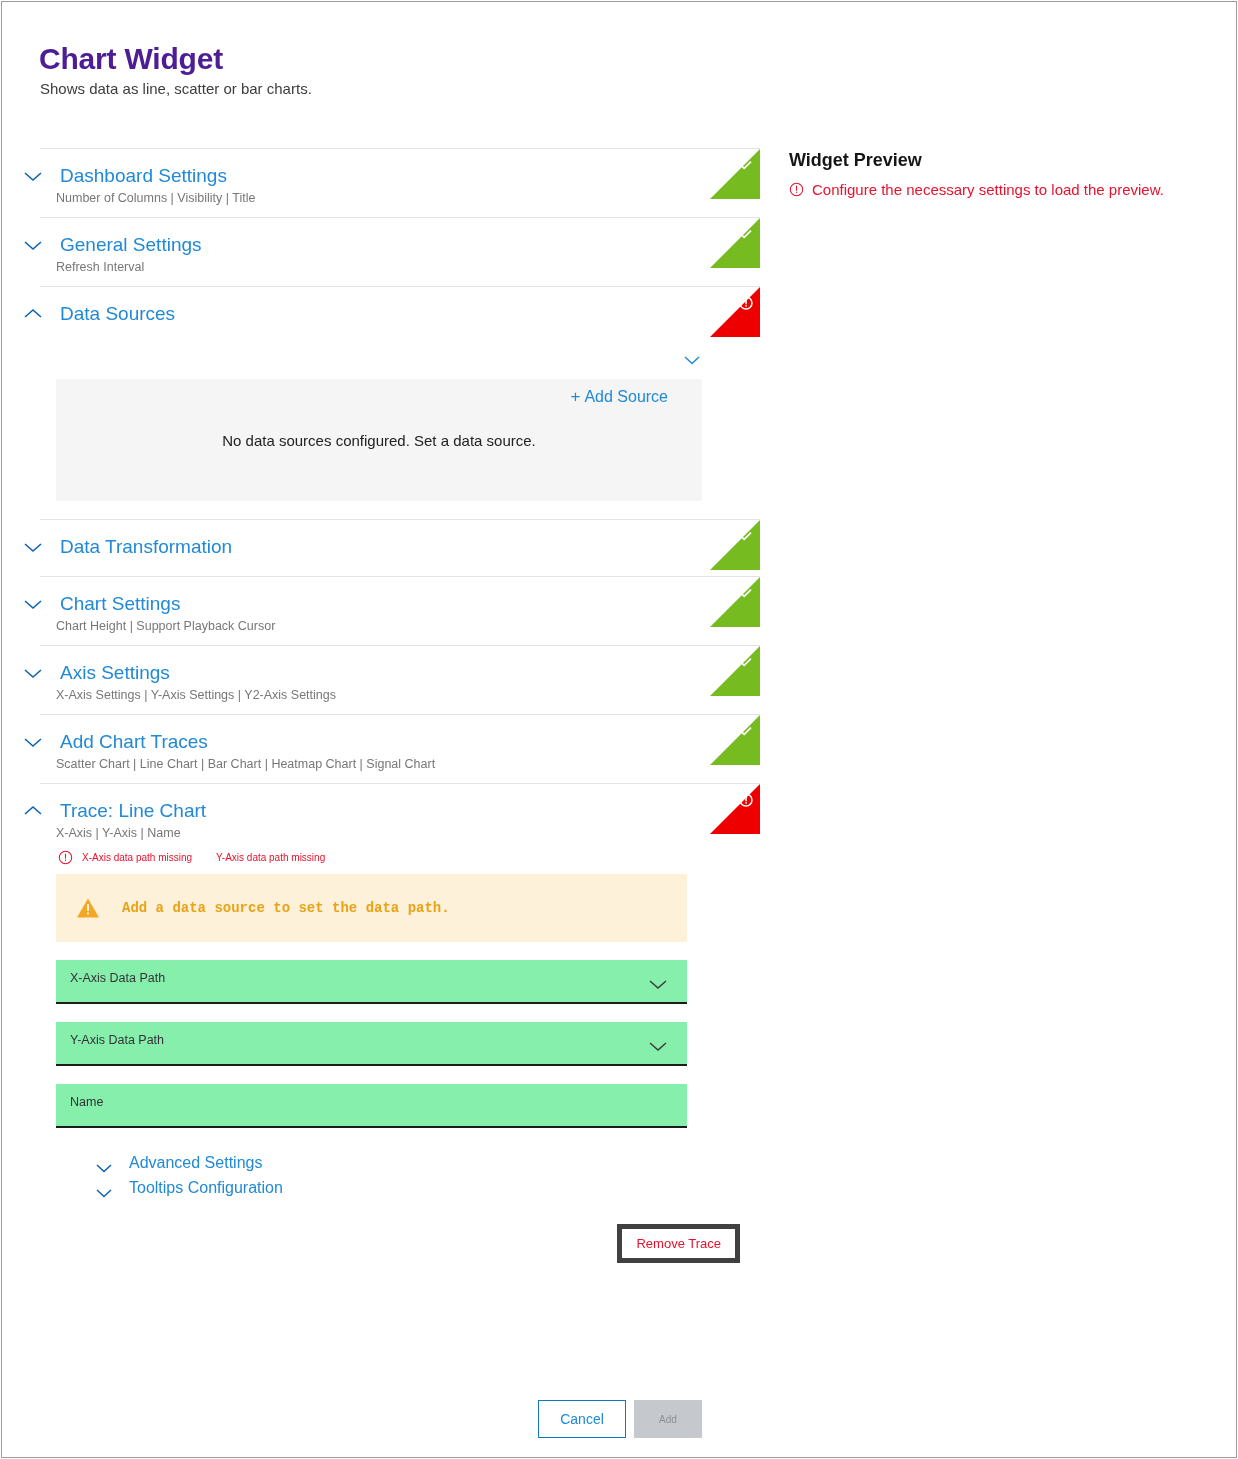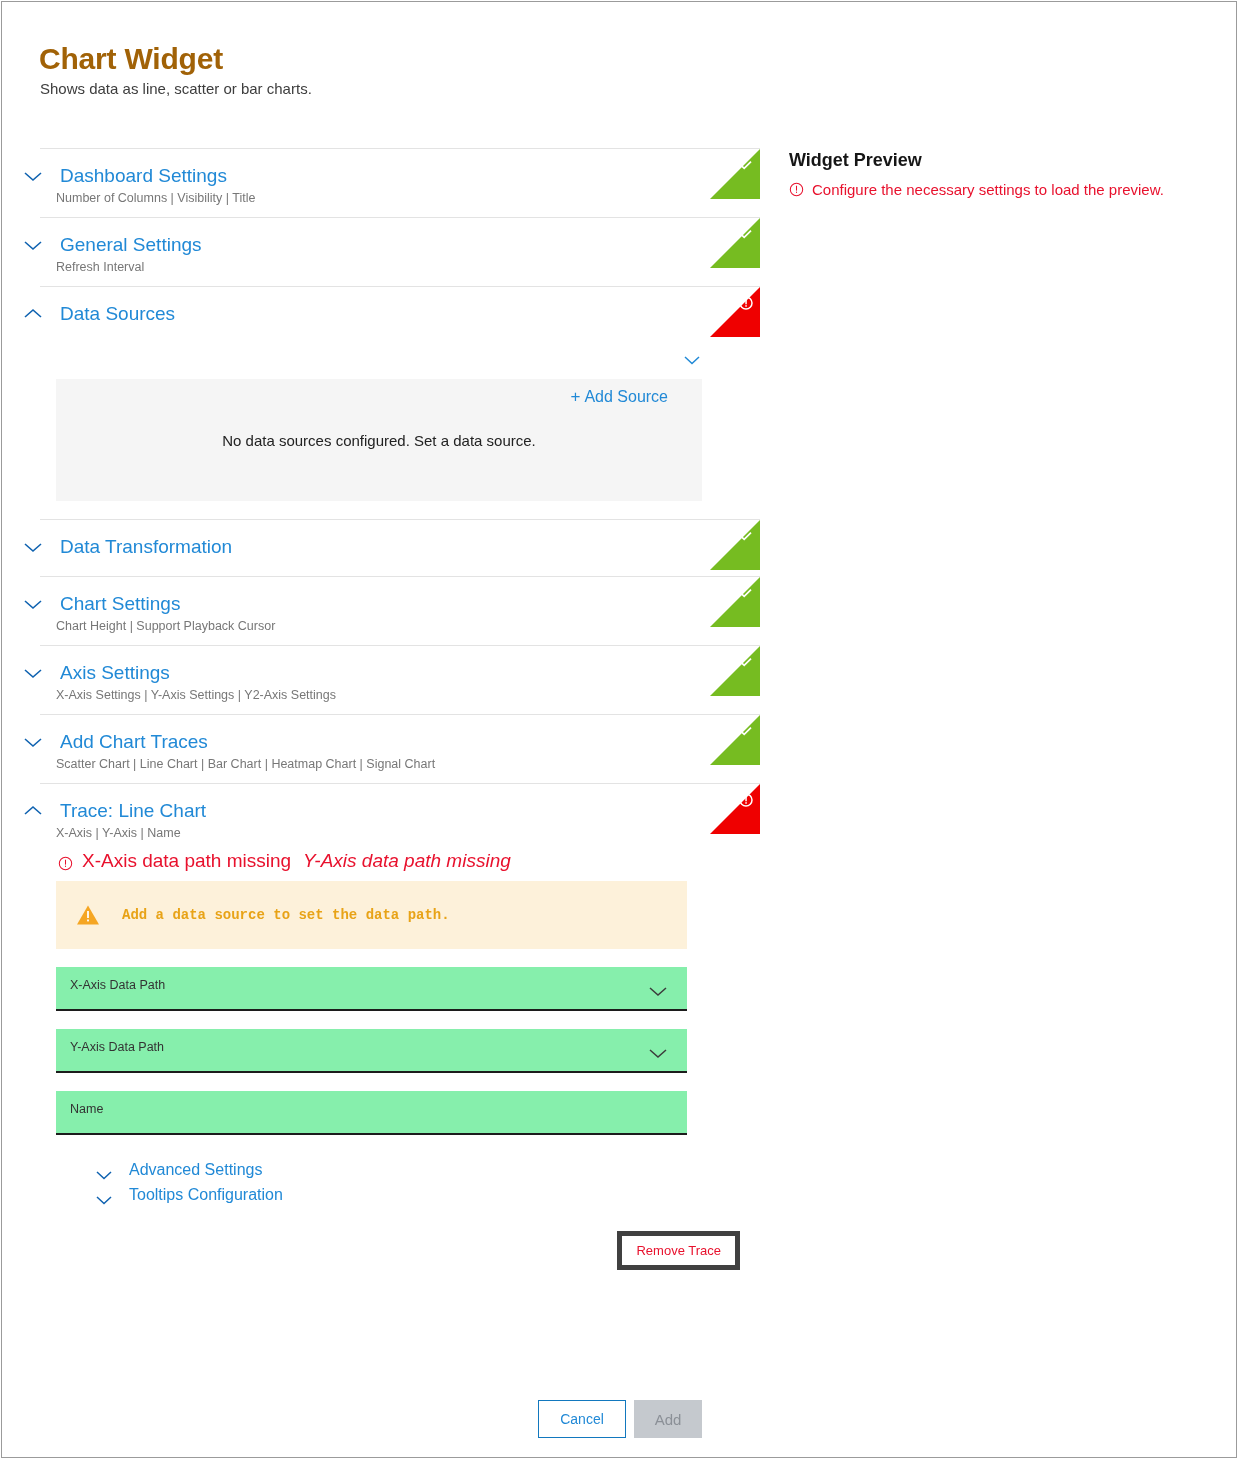--- a/index.html
+++ b/index.html
@@ -21,21 +21,21 @@
     overflow: hidden;
   }
 
   
   .page-title {
     position: absolute;
     left: 37px; top: 20px;
     font-size: 30px;
     font-weight: bold;
     letter-spacing: -0.2px;
-    color: #a16207;
+    color: #4c1d95;
   }
   .page-subtitle {
     position: absolute;
     left: 38px; top: 78px;
     font-size: 15px;
     color: #3d3d3d;
   }
 
   
   .left-col {
@@ -141,32 +141,32 @@
     font-size: 15px;
     color: #222222;
   }
 
   
   .trace-body { padding: 0 0 26px 0; }
   .error-line {
     margin-left: 18px;
     margin-top: -2px;
     margin-bottom: 9px;
-    font-size: 19px;
+    font-size: 10px;
     color: #e8112d;
     display: flex;
     align-items: center;
   }
   .err-icon {
     width: 15px; height: 15px;
     margin-right: 9px;
     color: #e8112d;
     flex: none;
   }
-  .error-line .msg + .msg { margin-left: 12px; font-style: italic; }
+  .error-line .msg + .msg { margin-left: 24px; }
 
   .warn-banner {
     margin-left: 16px;
     width: 631px;
     height: 68px;
     background: #fdf1da;
     display: flex;
     align-items: center;
     padding-left: 20px;
     font-family: Liberation Mono, monospace;
@@ -284,21 +284,21 @@
     color: #2189d6;
     font-size: 14px;
     font-family: "Liberation Sans", sans-serif;
     cursor: pointer;
   }
   .btn-add {
     width: 68px; height: 38px;
     border: none;
     background: #c5c9ce;
     color: #8b9097;
-    font-size: 15px;
+    font-size: 10px;
     font-family: "Liberation Sans", sans-serif;
     cursor: default;
   }
 </style>
 </head>
 <body>
 
 <div class="page-frame">
 
   <h1 class="page-title">Chart Widget</h1>

